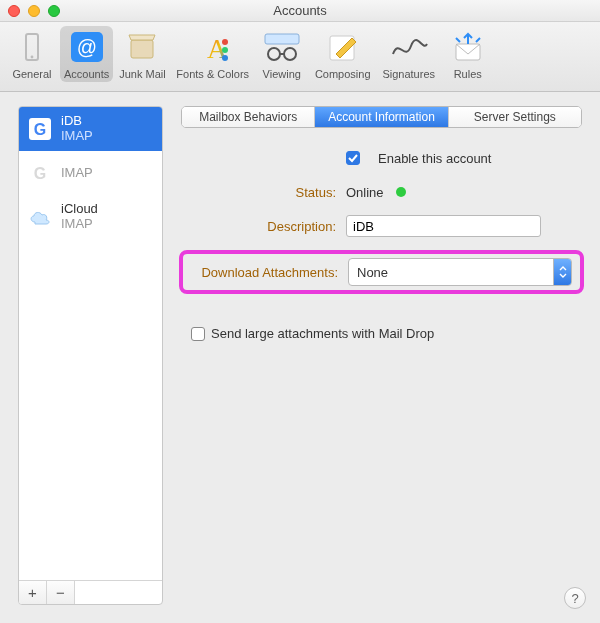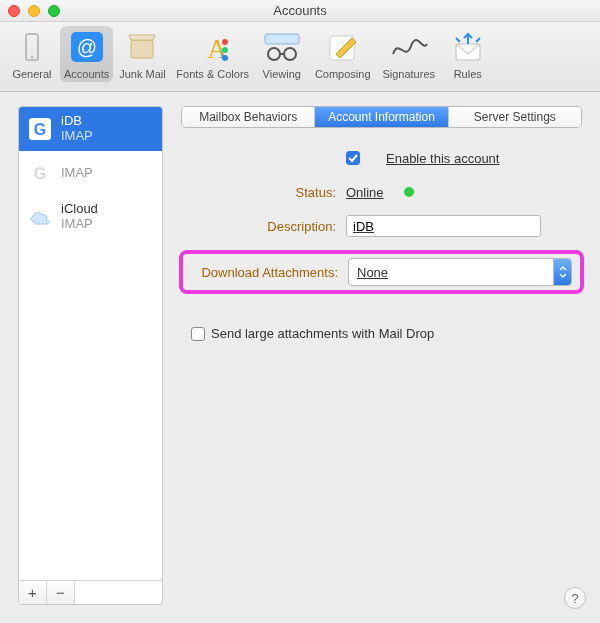--- a/index.html
+++ b/index.html
@@ -138,21 +138,21 @@
     align-items:center;
     height:24px;
   }
   .form-row .label {
     width: 165px;
     text-align:right;
     padding-right:10px;
     font-size:13px;
     color:#a16207;
   }
-  .form-row .field { flex:1; display:flex; align-items:center; gap:20px;text-decoration:underline; }
+  .form-row .field { flex:1; display:flex; align-items:center; gap:12px; }
   input.text {
     height:22px;
     width:195px;
     border:1px solid #b9b9b9;
     border-radius:3px;
     padding:2px 6px;
     font-size:13px;
     background:#fff;
   }
   .select {

